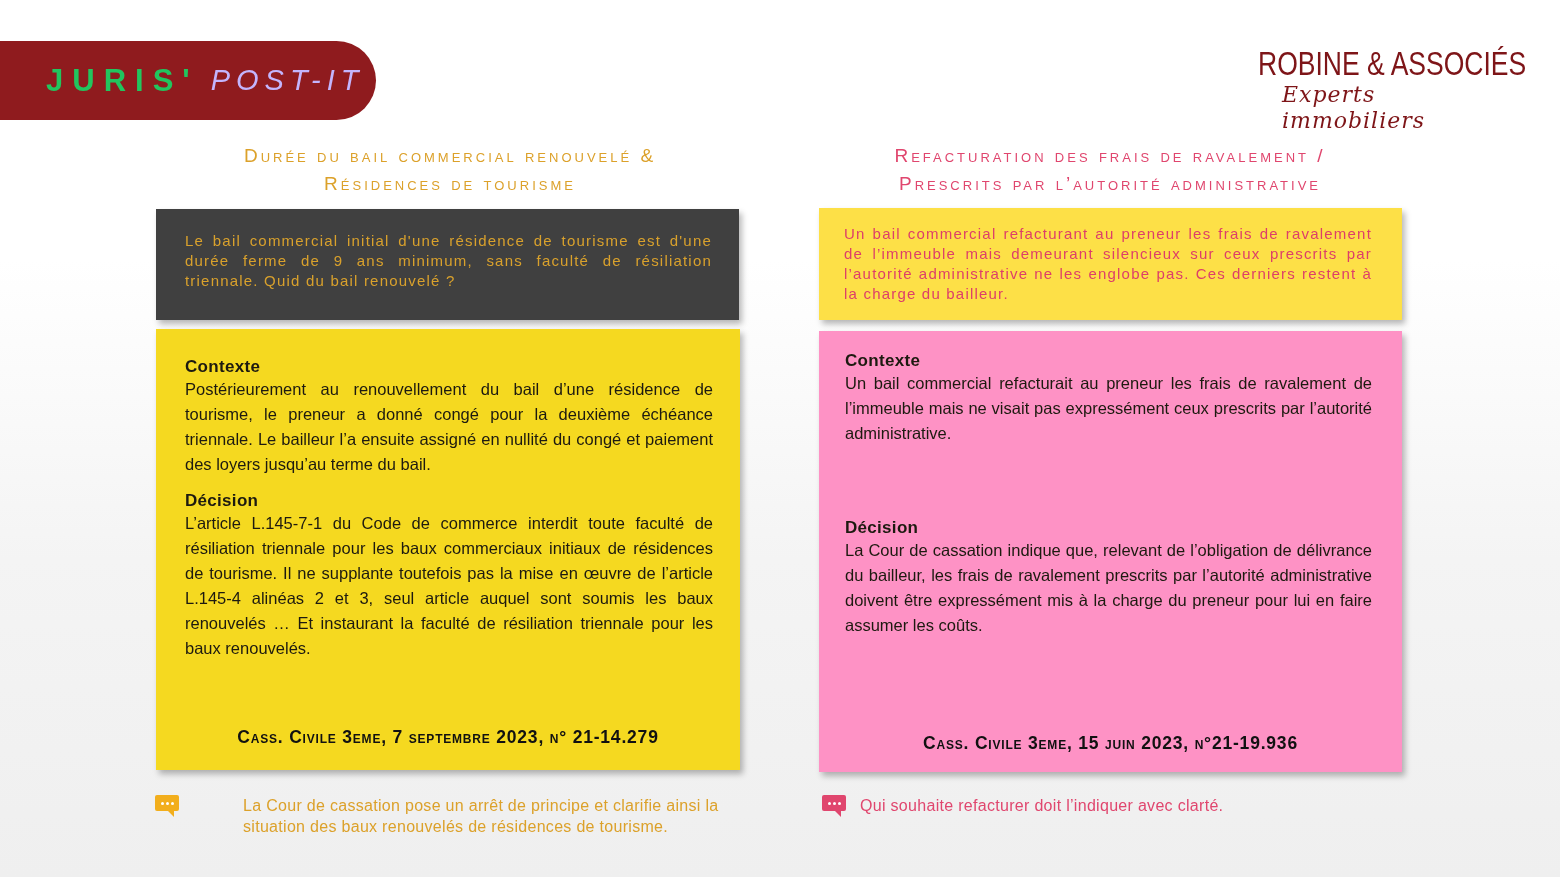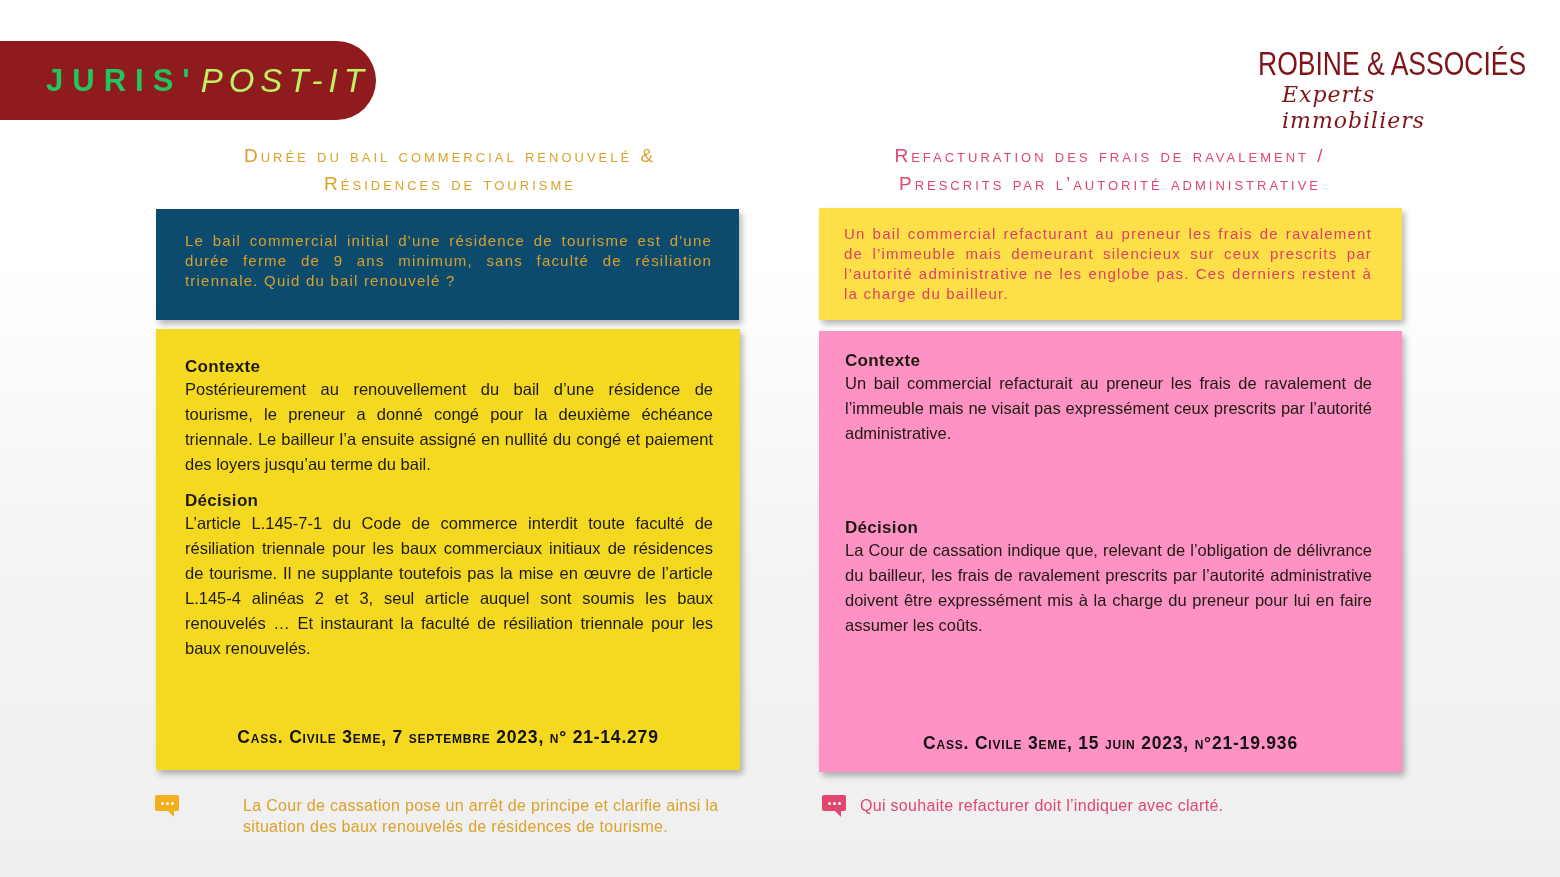--- a/index.html
+++ b/index.html
@@ -12,22 +12,22 @@
   .banner {
     position: absolute; left: 0; top: 41px; width: 376px; height: 79px;
     background: #8f1b1e; border-radius: 0 40px 40px 0;
     display: flex; align-items: center; padding-left: 46px;
   }
   .banner-juris {
     color: #22c55e; font-family: Liberation Sans, sans-serif; font-weight: bold;
     font-size: 31px; letter-spacing: 9px;
   }
   .banner-postit {
-    color: #bef264; font-family: "Liberation Sans", sans-serif; font-style: italic;
-    font-size: 33px; letter-spacing: 6px; margin-left: 2px;
+    color: #c4b5fd; font-family: "Liberation Sans", sans-serif; font-style: italic;
+    font-size: 29px; letter-spacing: 6px; margin-left: 12px;
   }
   .logo { position: absolute; left: 1258px; top: 44px; width: 250px; }
   .logo-name {
     color: #7e1518; font-family: "Liberation Sans Narrow", "Liberation Sans", sans-serif;
     font-size: 34px; letter-spacing: 0px; transform: scaleX(0.78); transform-origin: left;
     white-space: nowrap; line-height: 38px;
   }
   .logo-tag {
     color: #7e1518; font-family: "DejaVu Serif", serif; font-style: italic;
     font-size: 22px; margin-left: 24px; letter-spacing: 1px; line-height: 26px;
@@ -38,21 +38,21 @@
   }
   .col-title.left { left: 150px; width: 600px; top: 142px; color: #dca12a; }
   .col-title.right { left: 810px; width: 600px; top: 142px; color: #e0466e; }
   .question {
     position: absolute; box-shadow: 3px 4px 6px rgba(0,0,0,0.28);
     font-family: "Liberation Sans", sans-serif; font-size: 15px; line-height: 20px;
     text-align: justify; letter-spacing: 1.2px;
   }
   .question.left {
     left: 156px; top: 209px; width: 583px; height: 111px;
-    background: #0c4a6e; color: #d9a12c; padding: 22px 27px 0 29px;
+    background: #404040; color: #d9a12c; padding: 22px 27px 0 29px;
   }
   .question.right {
     left: 819px; top: 208px; width: 583px; height: 112px;
     background: #fde047; color: #dd3e69; padding: 16px 30px 0 25px;
   }
   .note {
     position: absolute; box-shadow: 3px 4px 6px rgba(0,0,0,0.28);
     font-family: "Liberation Sans", sans-serif; color: #1d1a10;
   }
   .note.left { left: 156px; top: 329px; width: 584px; height: 441px; background: #f5d920; padding: 28px 27px 0 29px; }

